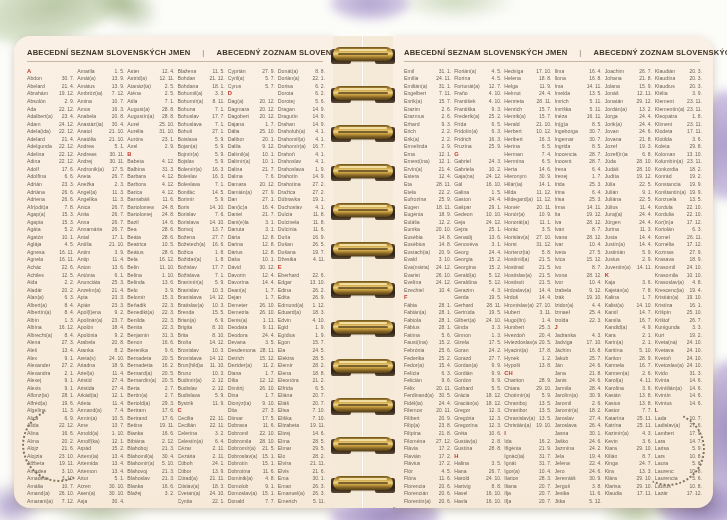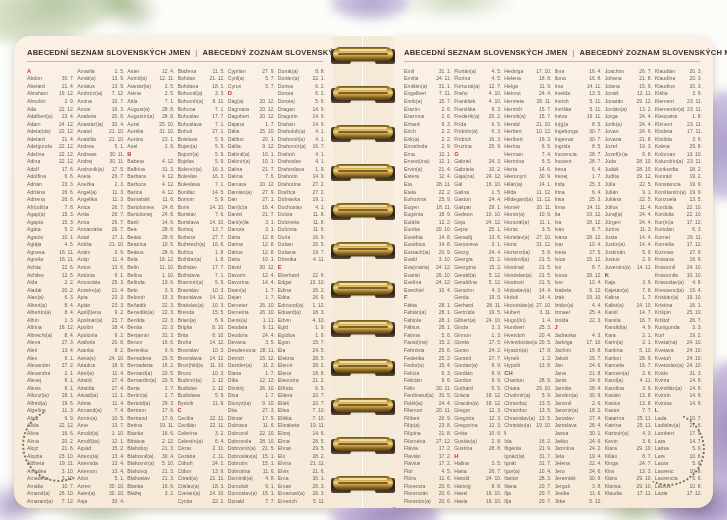--- a/index.html
+++ b/index.html
@@ -18,21 +18,21 @@
   .g4{left:600px;top:498px;width:70px;height:30px;background:radial-gradient(#b4c49c,transparent 75%);}
   .g5{left:55px;top:500px;width:90px;height:28px;background:radial-gradient(#c0cfae,transparent 75%);}
 
   .page{position:absolute;top:36px;height:472px;width:322px;
         background:linear-gradient(180deg,#faf0e5 0%,#f8ecdd 60%,#f6e9d8 100%);
         box-shadow:0 3px 8px rgba(96,74,50,.28);}
   .page.left{left:14px;border-radius:16px 6px 6px 16px;}
   .page.right{left:391px;border-radius:6px 16px 16px 6px;}
   .hdr{margin:12px 13px 2px 13px;padding-bottom:4px;border-bottom:1px solid #c9b7a3;
        font-size:7.6px;font-weight:bold;color:#413527;letter-spacing:.2px;
-       display:flex;gap:5px;white-space:nowrap;}
+       display:flex;gap:12px;white-space:nowrap;}
   .hdr .sep{color:#8a7a66;font-weight:normal;}
   .cols{display:flex;gap:3px;padding:3px 11px 0 13px;}
   .col{flex:1;min-width:0;}
   .row{display:flex;justify-content:space-between;align-items:center;height:7.55px;}
   .nm{font-size:5.2px;color:#6b6457;white-space:nowrap;overflow:hidden;}
   .dt{font-size:5.0px;color:#6b6457;white-space:nowrap;margin-left:2px;}
   .letter{height:7.55px;font-size:5.8px;font-weight:bold;color:#c1392b;display:flex;align-items:center;}
 
   .gap{position:absolute;left:333px;top:36px;width:60px;height:472px;background:#f5e9d8;}
   .gap::before{content:"";position:absolute;left:28px;top:0;width:3px;height:100%;

